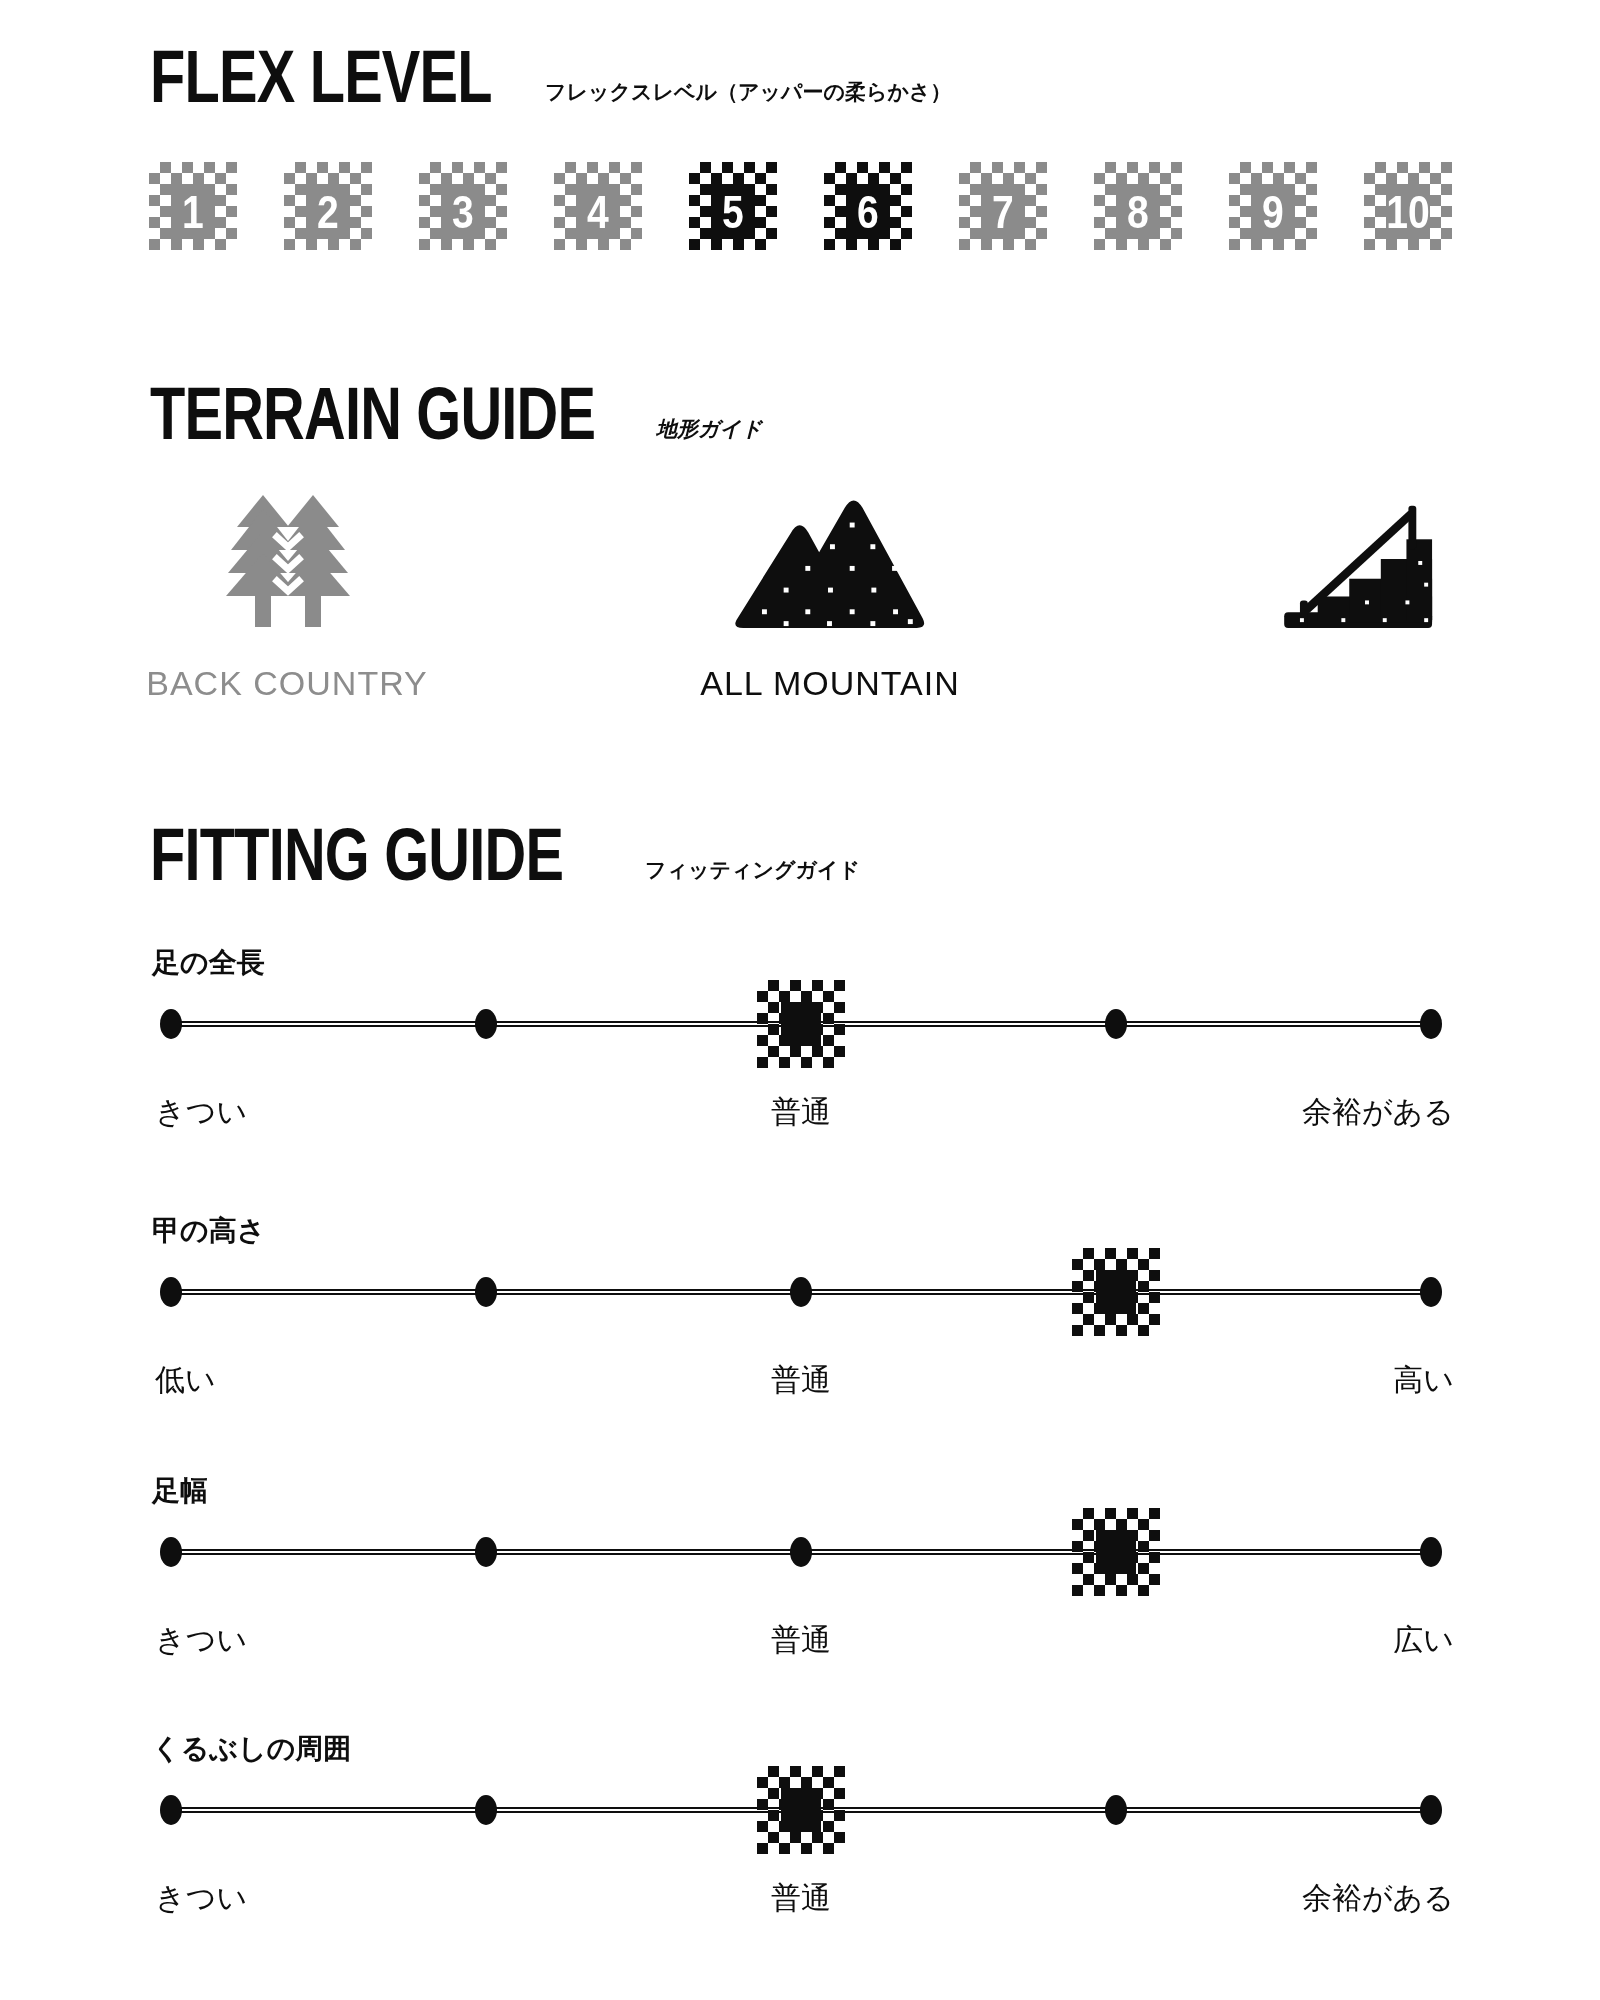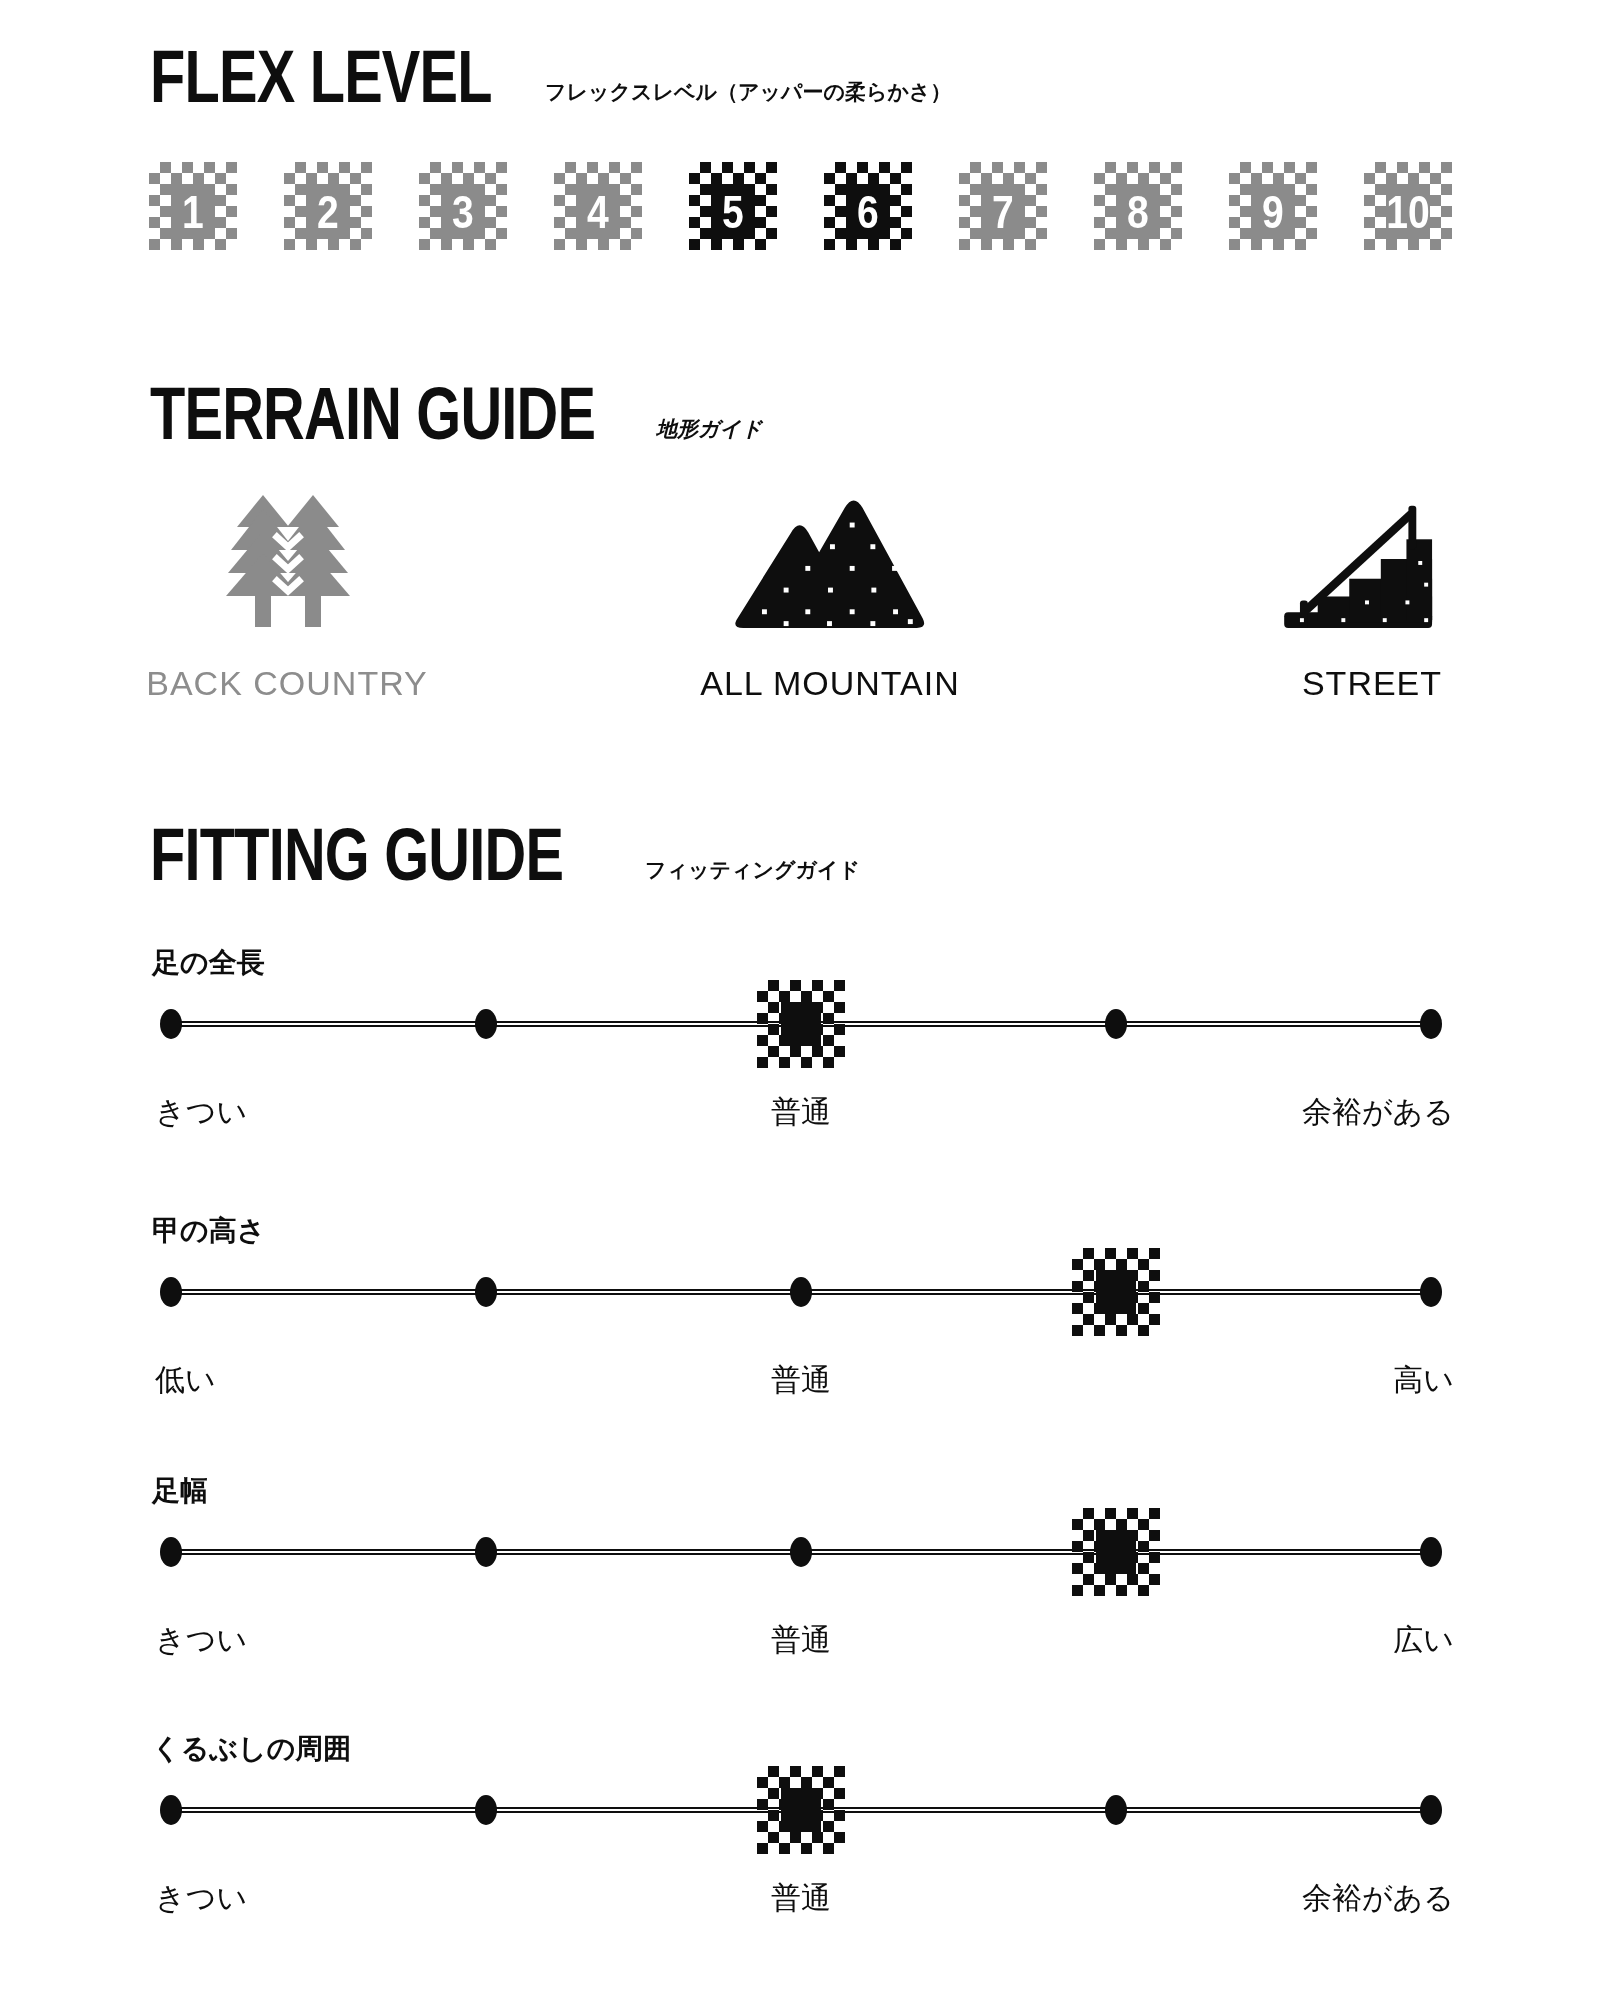--- a/index.html
+++ b/index.html
@@ -155,21 +155,20 @@
       <rect x="144" y="130" width="4" height="4"></rect>
       <rect x="84" y="112" width="4" height="4"></rect>
       <rect x="125" y="112" width="4" height="4"></rect>
       <rect x="144" y="94" width="4" height="4"></rect>
       <rect x="138" y="72" width="4" height="4"></rect>
     </g>
   </svg>
 
   <div class="terrain-item-label" style="left:630px;">ALL MOUNTAIN</div>
   <div class="terrain-item-label lbl-gray" style="left:87px;">BACK COUNTRY</div>
-  <div class="terrain-item-label" style="left:1172px;">STREET</div>
 
   <div class="sec-head" style="top:810px;">
     <h2 class="sec-title">FITTING GUIDE</h2>
     <span class="sec-sub" style="left:495px;">フィッティングガイド</span>
   </div>
 
   <div class="fit-row" style="top:944px;">
     <div class="fit-label">足の全長</div>
     <div class="track">
       <div class="tline"></div>

